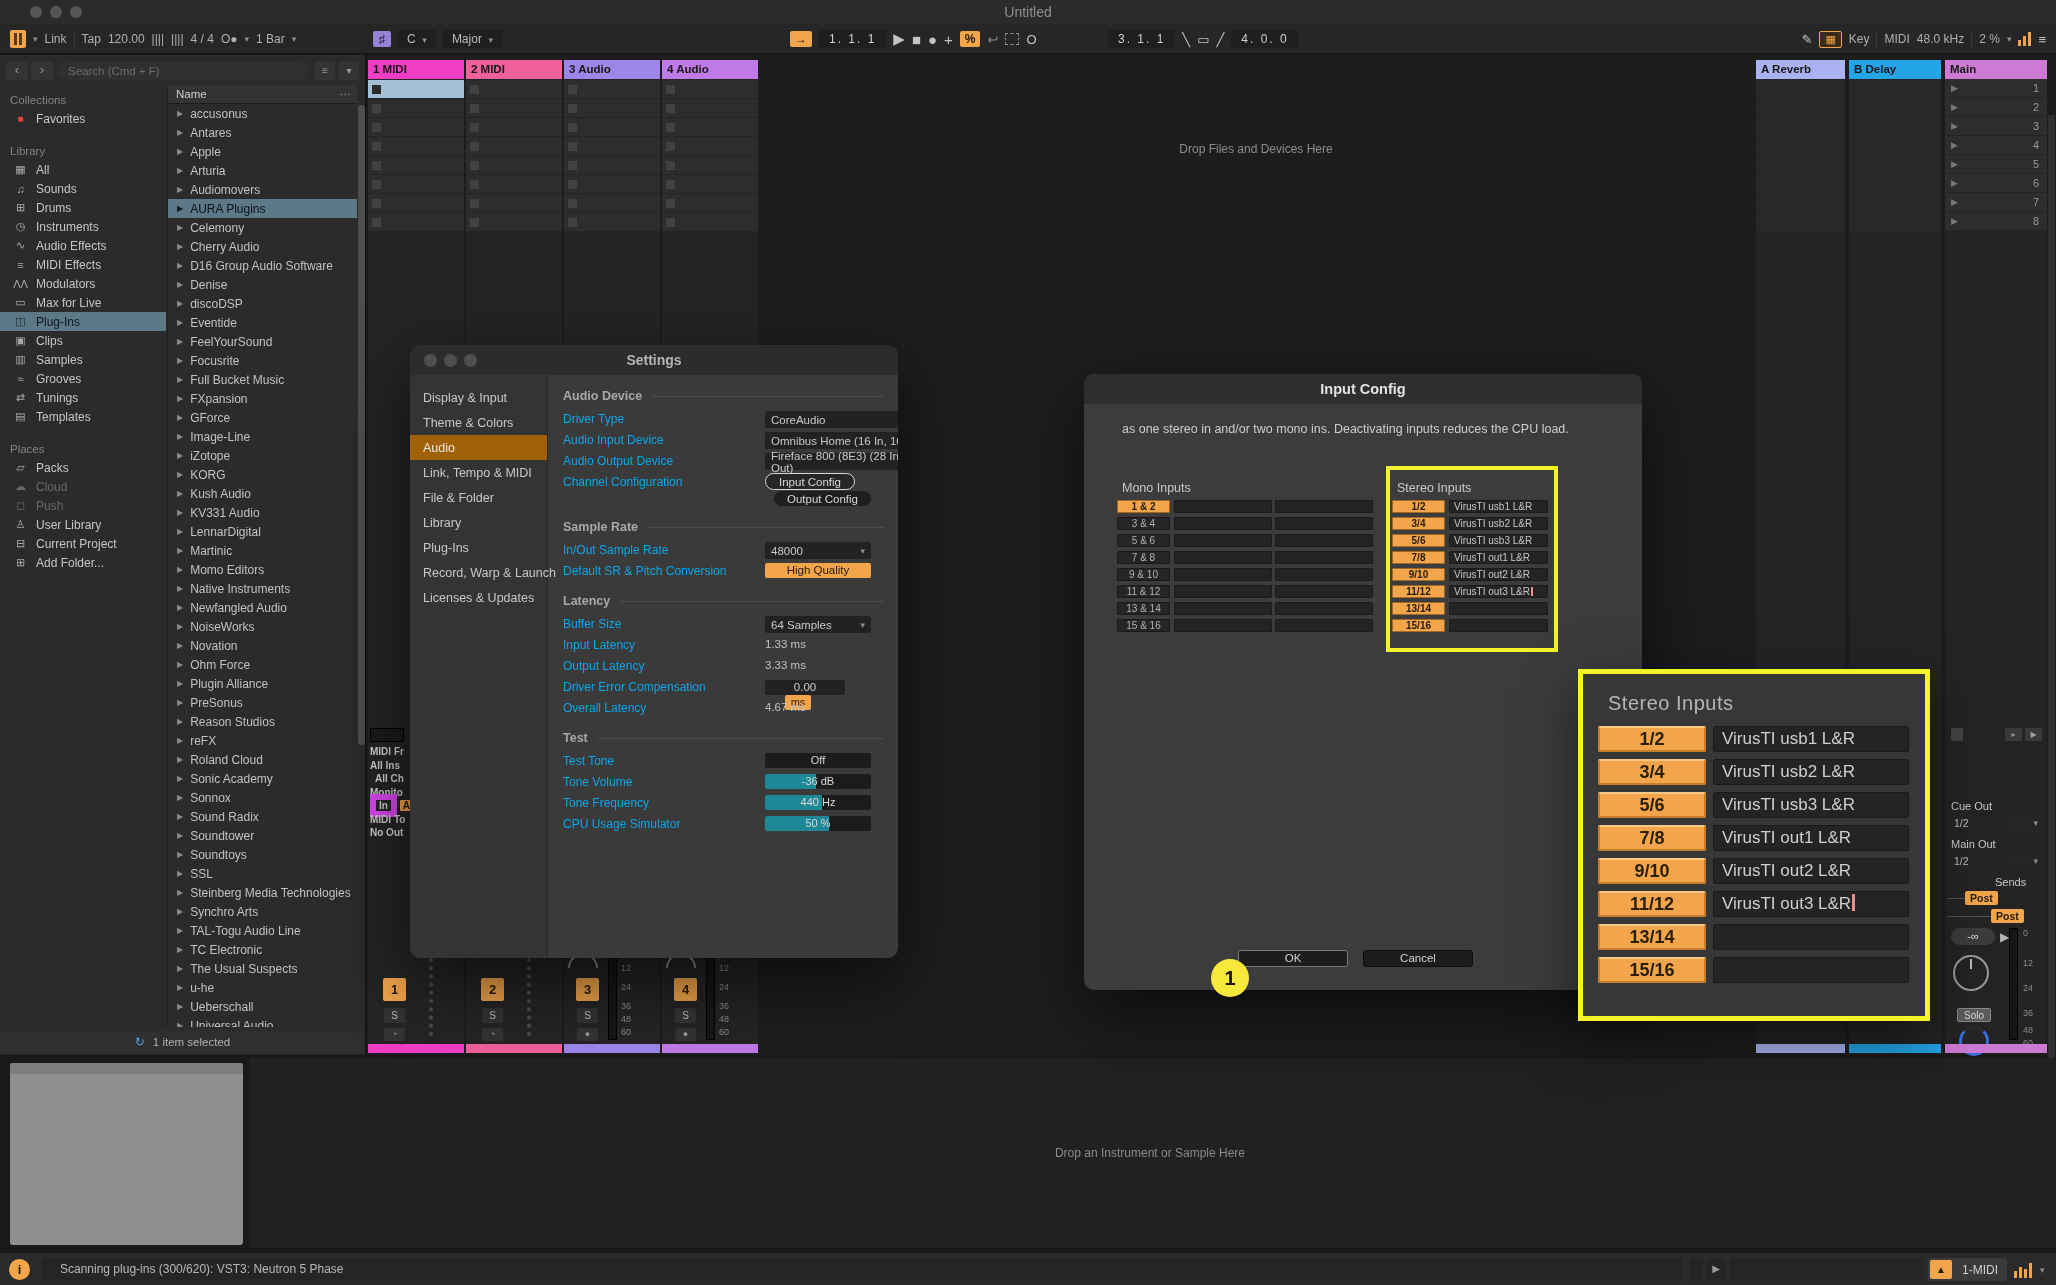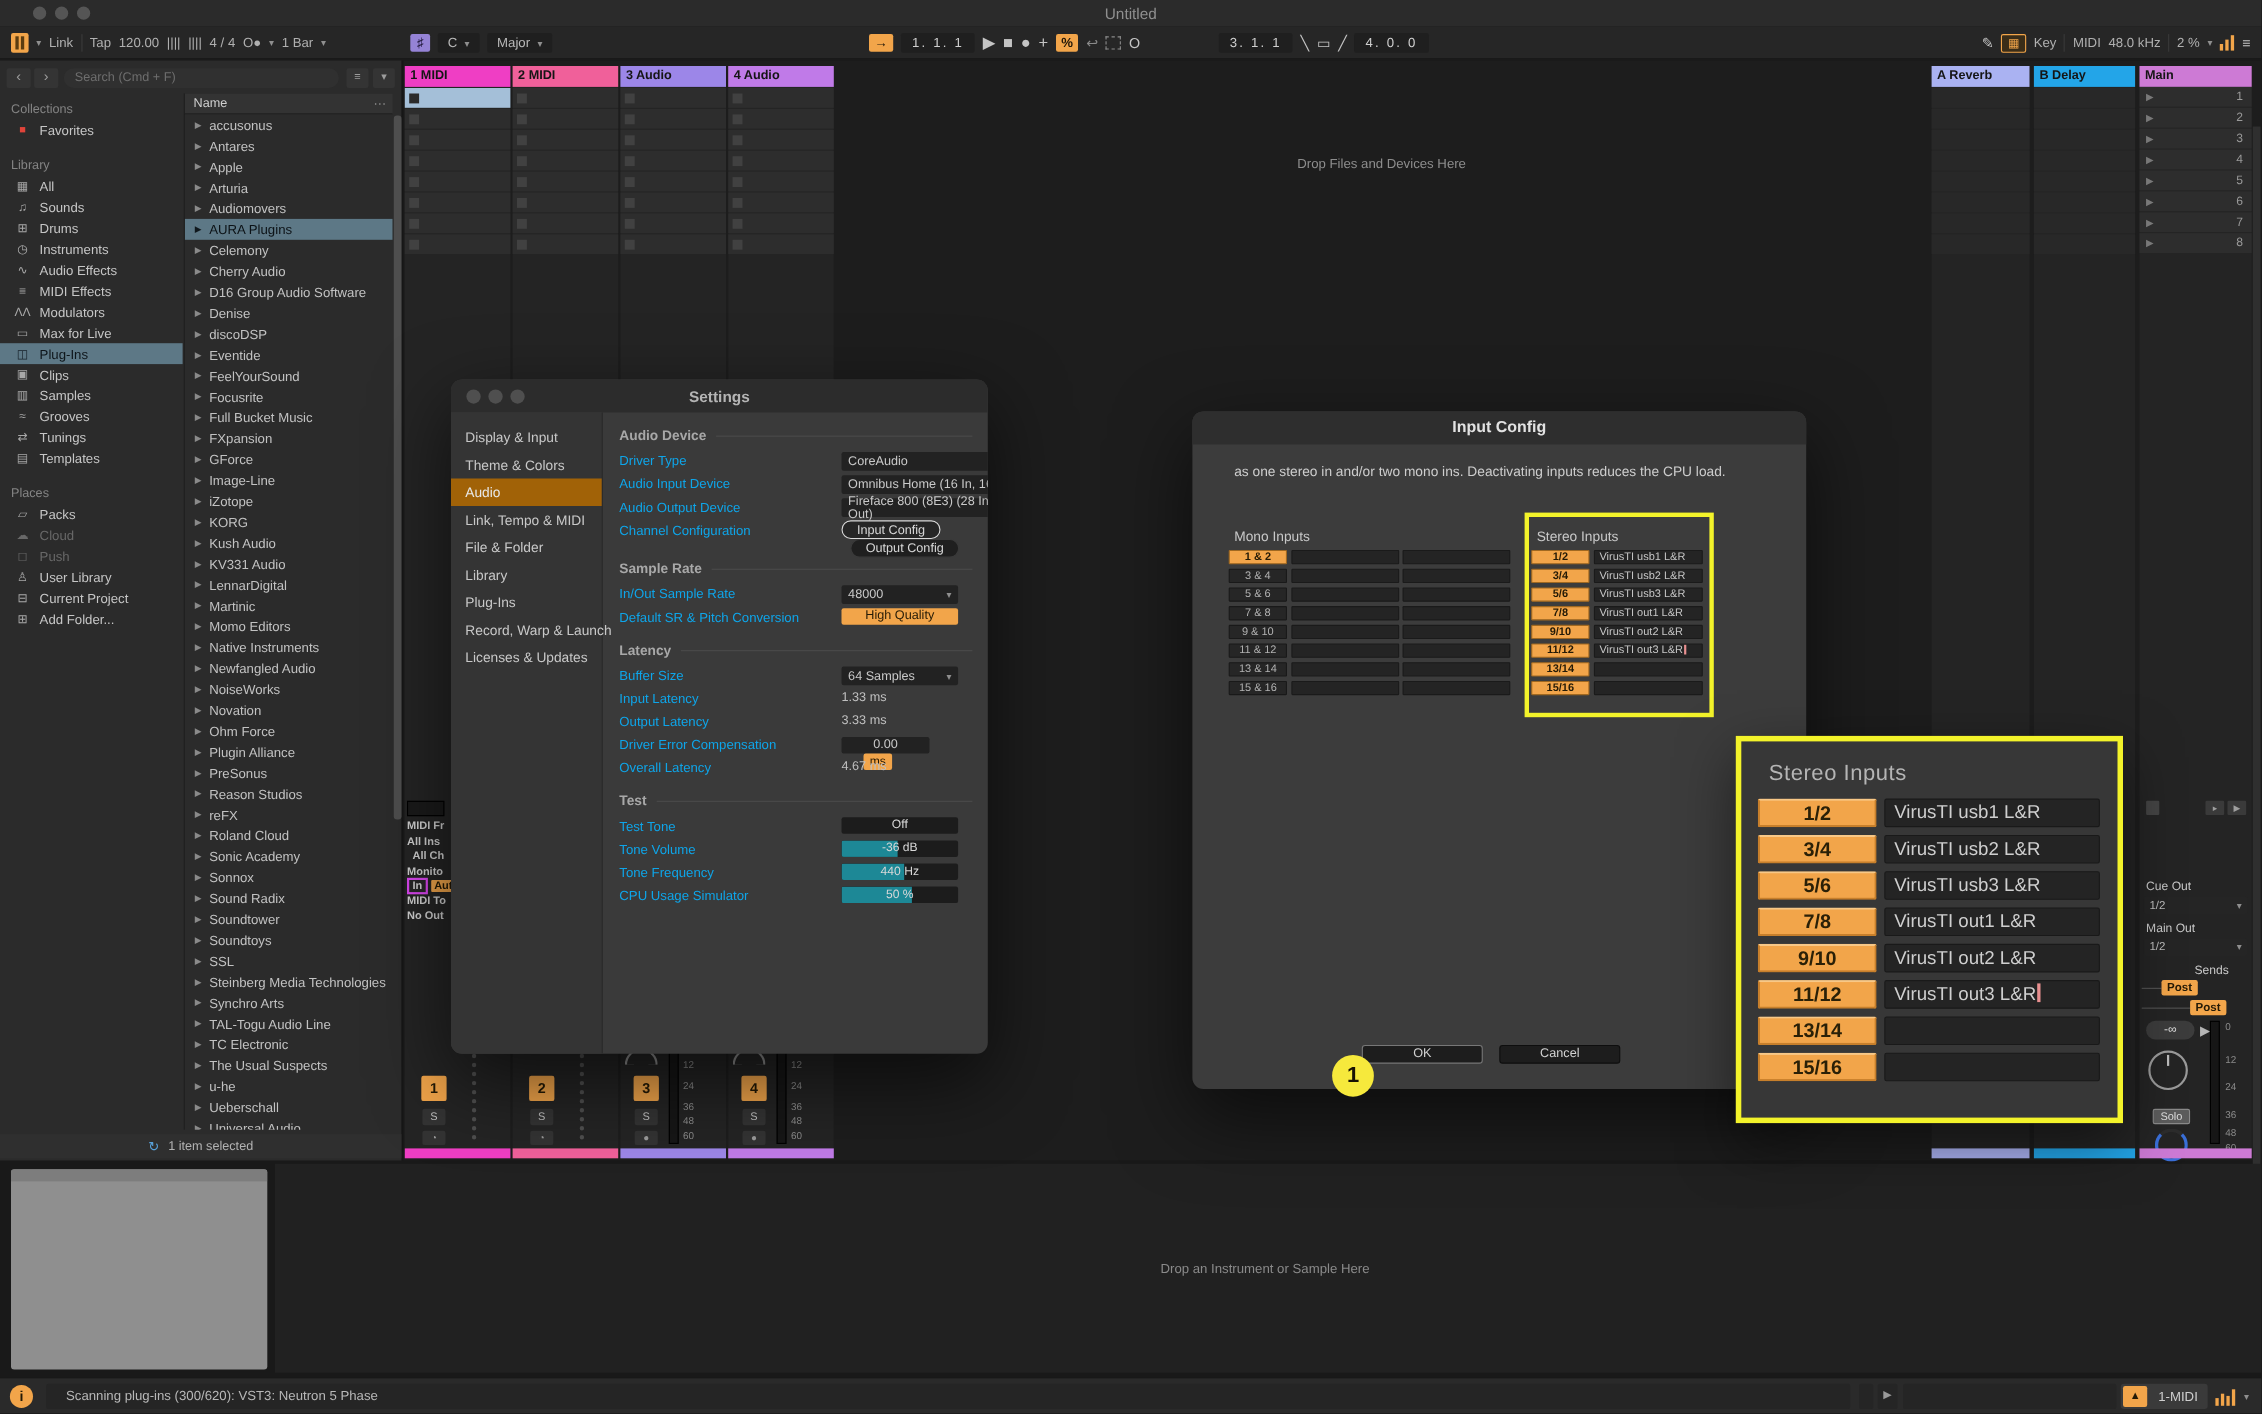--- a/index.html
+++ b/index.html
@@ -64,21 +64,21 @@
   .cell.sel .stopsq{background:#2b2b2b}
   .main-cell .scene-play{color:#787878;font-size:9px;margin-left:6px}
   .main-cell .scene-num{margin-left:auto;margin-right:8px;color:#9a9a9a;font-size:11px}
   #drop-hint{position:absolute;left:394px;top:87px;width:990px;text-align:center;color:#8d8d8d;font-size:12px}
   .colorstrip{position:absolute;left:0;right:0;bottom:0;height:9px}
   
   #routing{position:absolute;left:2px;top:668px;width:42px;font-size:10px;font-weight:bold;color:#cfcfcf;white-space:nowrap}
   #routing .rbox{width:34px;height:14px;background:#1a1a1a;border:1px solid #000;margin-bottom:4px}
   #routing .rrow{height:13.5px}
   #routing .autbadge{background:#f2a54a;color:#221804;padding:0 3px;border-radius:1px}
-  #routing .inbox{background:#262626;padding:0 3px;border:2px solid #d946ef}
+  #routing .inbox{background:#262626;padding:0 3px;border:6px solid #d946ef}
   
   .footer-num{position:absolute;width:23px;height:23px;background:#f2a54a;color:#241a06;font-weight:bold;text-align:center;line-height:23px;font-size:13px;border-radius:2px}
   .footer-s{position:absolute;width:21px;height:15px;background:#333;color:#bdbdbd;font-size:10px;text-align:center;line-height:15px;border-radius:2px}
   .footer-dot{position:absolute;width:21px;height:13px;background:#333;color:#9a9a9a;font-size:9px;text-align:center;line-height:13px;border-radius:2px}
   .dotmeter{position:absolute;border-left:4px dotted #4f4f4f}
   .panarc{position:absolute;width:30px;height:15px;border:2px solid #8f8f8f;border-bottom:none;border-radius:15px 15px 0 0}
   .vmeter{position:absolute;width:9px;background:#161616;border:1px solid #000}
   .scale-num{position:absolute;font-size:9px;color:#8a8a8a}
   
   #main-mixer{font-size:11px;color:#c6c6c6}
@@ -884,21 +884,21 @@
           <span class="caret">▾</span>
         </div>
     </div>
     <div class="set-row">
       <span class="lbl">Channel Configuration</span>
       <div class="ctl" style="top:1px">
         <span class="pillbtn active">Input Config</span>
         <span class="pillbtn inact" style="margin-left:8px">Output Config</span>
       </div>
     </div>
-    <div class="set-sec" style="margin-top:16px">
+    <div class="set-sec" style="margin-top:26px">
         <span class="sh">Sample Rate</span>
         <i class="secline"></i>
       </div>
     <div class="set-row">
       <span class="lbl">In/Out Sample Rate</span>
       <div class="ctl dd w106">
           <span>48000</span>
           <span class="caret">▾</span>
         </div>
     </div>

